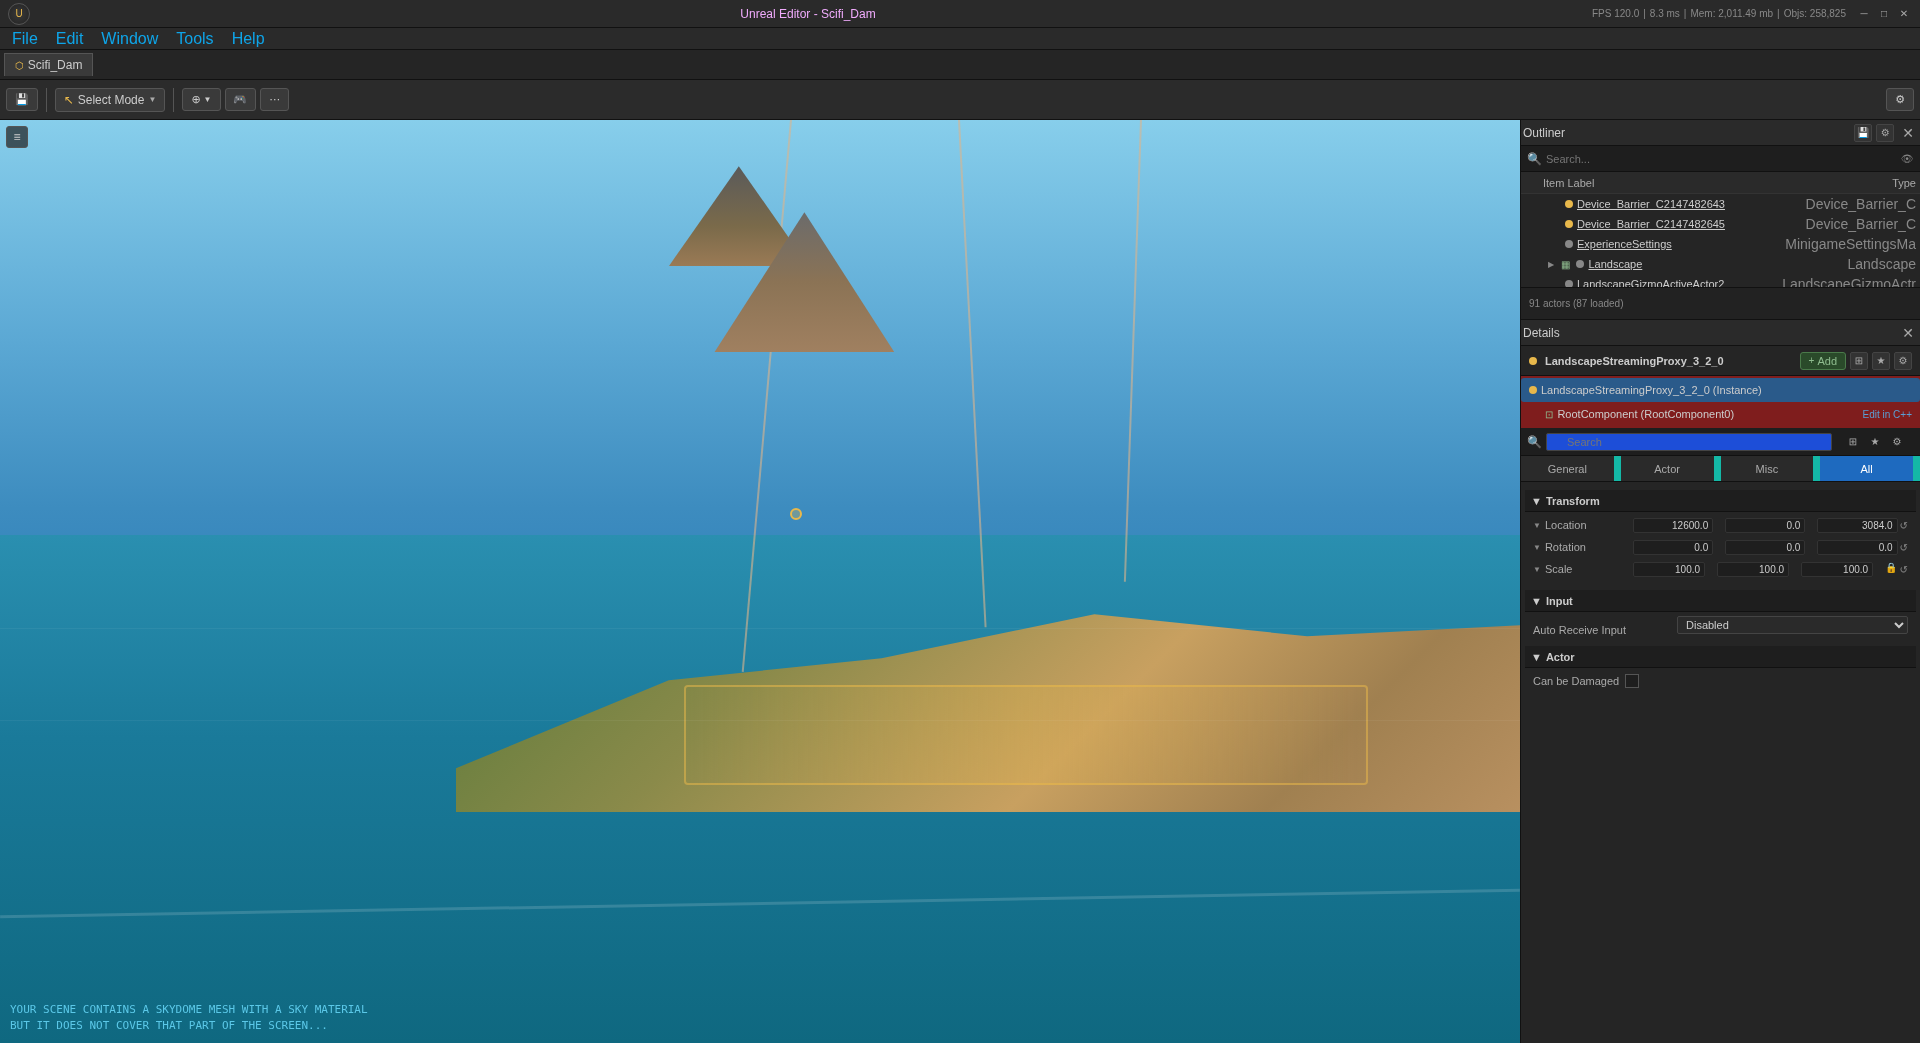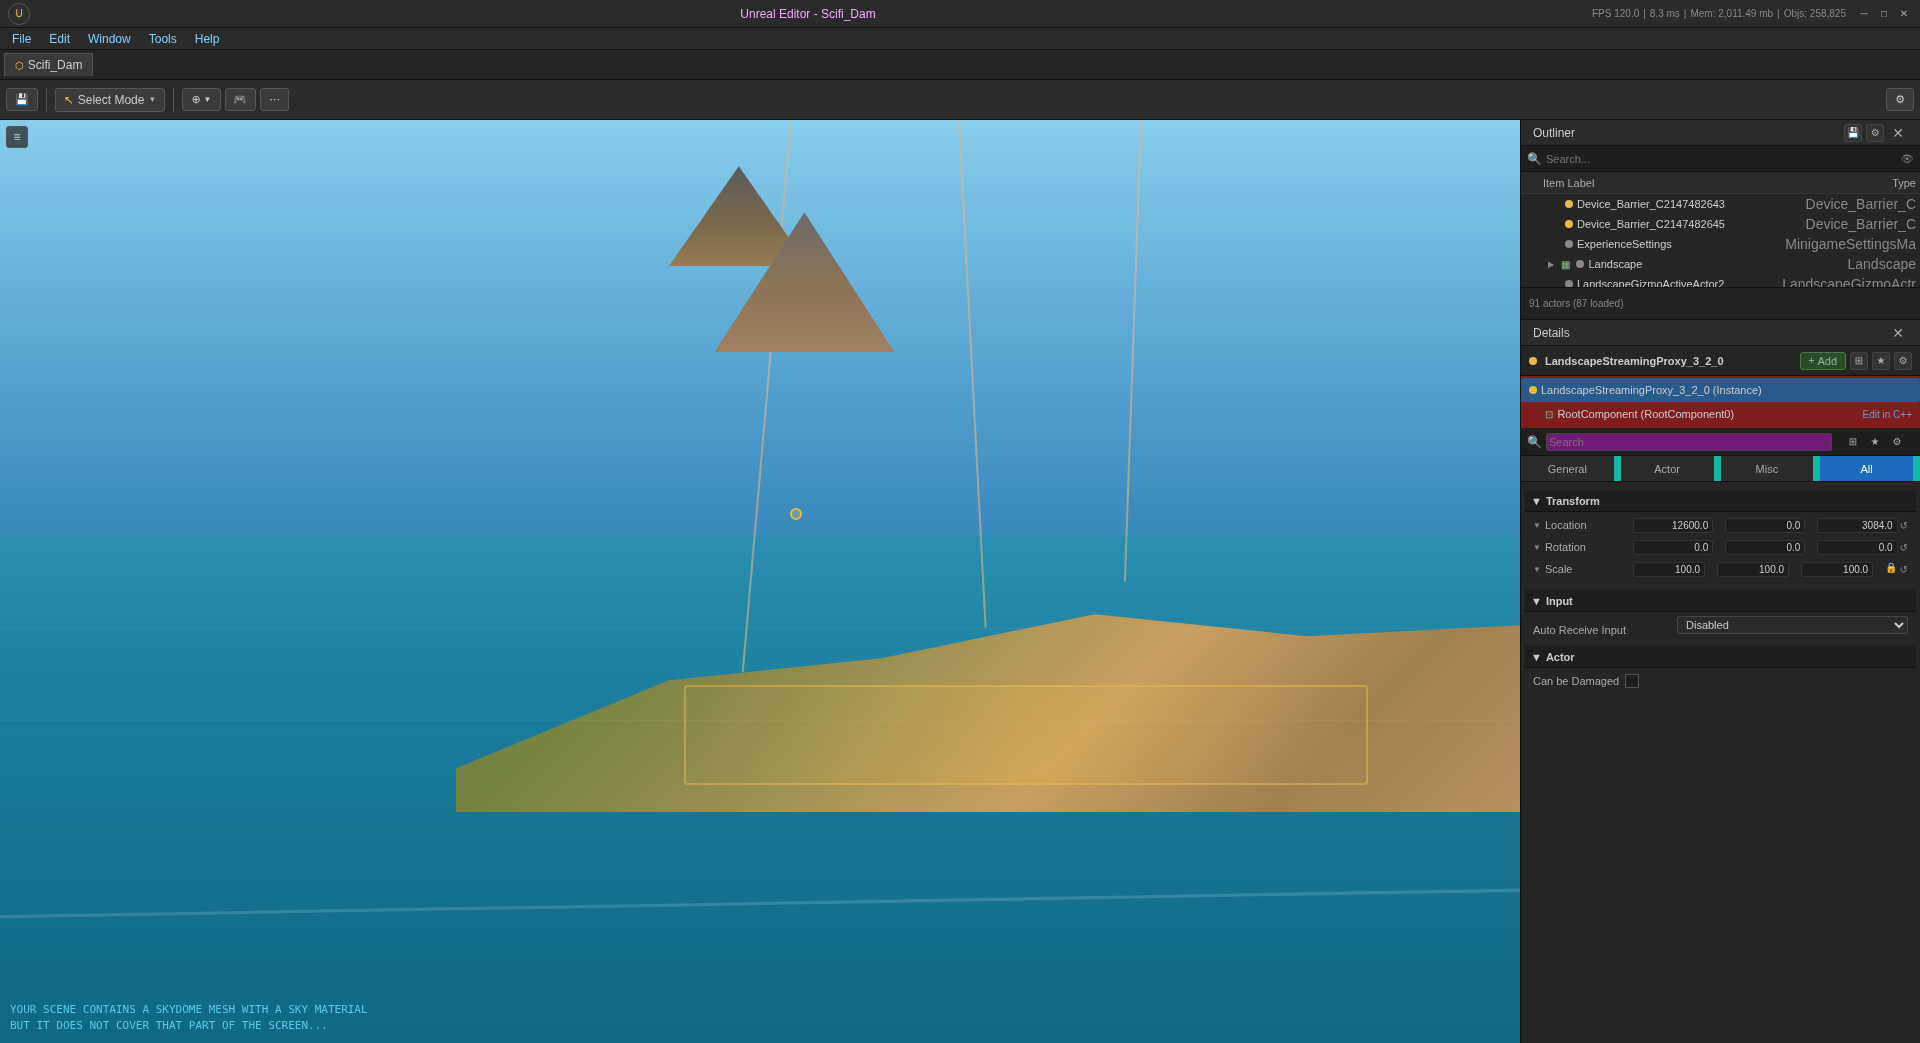--- a/index.html
+++ b/index.html
@@ -8,21 +8,21 @@
     
     #title-bar { display: flex; align-items: center; justify-content: space-between; height: 28px; background: #2a2a2a; padding: 0 8px; border-bottom: 1px solid #111; }
     #title-bar-left { display: flex; align-items: center; gap: 8px; }
     #title-bar-center { color: #f0abfc; font-size: 12px; }
     #title-bar-right { display: flex; gap: 4px; }
     .win-btn { width: 16px; height: 16px; display: flex; align-items: center; justify-content: center; cursor: pointer; color: #aaa; font-size: 10px; }
     .ue-logo { width: 22px; height: 22px; background: radial-gradient(circle, #3a3a3a, #222); border-radius: 50%; display: flex; align-items: center; justify-content: center; font-size: 10px; color: #e8b84b; border: 1px solid #555; }
 
     
     #menu-bar { display: flex; align-items: center; height: 22px; background: #2a2a2a; border-bottom: 1px solid #111; padding: 0 4px; gap: 2px; }
-    .menu-item { padding: 2px 8px; cursor: pointer; color: #7dd3fc; font-size: 12px; }
+    .menu-item { padding: 2px 8px; cursor: pointer; color: #0ea5e9; font-size: 16px; }
 
     
     #tab-bar { display: flex; align-items: center; height: 30px; background: #252525; border-bottom: 1px solid #111; padding: 0 4px; }
     .level-tab { display: flex; align-items: center; gap: 4px; padding: 4px 10px; background: #3a3a3a; border: 1px solid #555; border-bottom: none; color: #ccc; cursor: pointer; font-size: 12px; }
     .level-tab-icon { color: #e8b84b; font-size: 10px; }
 
     
     #toolbar { display: flex; align-items: center; height: 40px; background: #2b2b2b; border-bottom: 1px solid #111; padding: 0 6px; gap: 4px; }
     .toolbar-btn { display: flex; align-items: center; gap: 3px; padding: 4px 8px; background: #3a3a3a; border: 1px solid #555; border-radius: 3px; cursor: pointer; color: #ccc; font-size: 11px; }
     .toolbar-sep { width: 1px; height: 24px; background: #555; margin: 0 4px; }
@@ -49,45 +49,45 @@
     .terrain-main { position: absolute; bottom: 25%; left: 30%; right: 0; height: 220px; background: linear-gradient(135deg, #5a7a3a 0%, #8a8a4a 30%, #c8a060 60%, #a08050 80%, #b89060 100%); clip-path: polygon(0% 80%, 20% 40%, 40% 30%, 60% 10%, 80% 20%, 100% 15%, 100% 100%, 0% 100%); }
     .terrain-highlight { position: absolute; bottom: 28%; left: 45%; right: 10%; height: 100px; background: linear-gradient(90deg, transparent, #e8b84b44, transparent); border: 2px solid #e8b84b88; border-radius: 4px; }
     .water-plane1 { position: absolute; bottom: 15%; left: 0; right: 0; height: 3px; background: rgba(255,255,255,0.15); transform: rotate(-1deg); }
     .grid-line { position: absolute; width: 100%; height: 1px; background: rgba(255,255,255,0.05); }
     .selection-marker { position: absolute; top: 42%; left: 52%; width: 12px; height: 12px; border: 2px solid #e8b84b; border-radius: 50%; background: rgba(232,184,75,0.3); }
     .cable-line { position: absolute; top: 0; width: 2px; background: rgba(220,180,140,0.6); transform-origin: top center; }
 
     
     #right-panel { width: 400px; display: flex; flex-direction: column; background: #252525; border-left: 1px solid #111; }
     #outliner { height: 200px; display: flex; flex-direction: column; border-bottom: 1px solid #111; }
-    .panel-header { display: flex; align-items: center; justify-content: space-between; height: 26px; background: #2a2a2a; padding: 0 12px; border-bottom: 1px solid #111; }
+    .panel-header { display: flex; align-items: center; justify-content: space-between; height: 26px; background: #2a2a2a; padding: 0 2px; border-bottom: 1px solid #111; }
     .panel-header-actions { display: flex; gap: 4px; align-items: center; }
     .panel-action-btn { width: 18px; height: 18px; display: flex; align-items: center; justify-content: center; cursor: pointer; color: #aaa; font-size: 10px; border: 1px solid #444; background: #333; border-radius: 2px; }
     .panel-close-btn { cursor: pointer; color: #aaa; font-size: 14px; padding: 0 4px; }
     .search-bar { display: flex; align-items: center; height: 26px; background: #1e1e1e; padding: 0 6px; border-bottom: 1px solid #111; gap: 4px; }
     .search-bar input { flex: 1; background: transparent; border: none; outline: none; color: #ccc; font-size: 11px; }
     .outliner-header-row { display: flex; align-items: center; height: 22px; background: #2a2a2a; padding: 0 4px; border-bottom: 1px solid #333; font-size: 11px; color: #aaa; gap: 4px; }
     .outliner-list { flex: 1; overflow-y: auto; }
     .outliner-item { display: flex; align-items: center; height: 20px; padding: 0 4px; cursor: pointer; font-size: 11px; gap: 4px; }
     .outliner-dot { width: 8px; height: 8px; border-radius: 50%; background: #888; flex-shrink: 0; }
     .outliner-dot.orange { background: #e8b84b; }
-    .outliner-item-name { flex: 1; overflow: hidden; text-overflow: ellipsis; white-space: nowrap; }
+    .outliner-item-name { flex: 1; overflow: hidden; text-overflow: ellipsis; white-space: nowrap; text-decoration: underline; }
     .outliner-item-type { color: #888; font-size: 14px; white-space: nowrap; }
     .outliner-indent { width: 16px; flex-shrink: 0; }
     .outliner-status { padding: 10px 8px; font-size: 10px; color: #888; background: #222; border-top: 1px solid #111; }
     .expand-btn { color: #888; font-size: 8px; cursor: pointer; width: 12px; text-align: center; }
     .eye-icon { color: #888; font-size: 10px; width: 14px; text-align: center; }
 
     
     #details-panel { flex: 1; display: flex; flex-direction: column; overflow: hidden; }
     .details-content { flex: 1; overflow-y: auto; padding: 4px; }
     .details-item { display: flex; align-items: center; height: 24px; padding: 0 8px; cursor: pointer; font-size: 11px; border-radius: 3px; gap: 4px; }
     .details-item.selected { background: #2a5a8a; }
     .details-search { display: flex; align-items: center; height: 28px; padding: 0 6px; background: #1e1e1e; border-bottom: 1px solid #111; gap: 4px; }
-    .details-search input { flex: 1; background: #701a75; border: 1px solid #444; border-radius: 2px; padding: 2px 2px; outline: none; color: #ccc; font-size: 11px; }
+    .details-search input { flex: 1; background: #1d4ed8; border: 1px solid #444; border-radius: 2px; padding: 2px 20px; outline: none; color: #ccc; font-size: 11px; }
     .details-tabs { display: flex; height: 26px; background: #2a2a2a; border-bottom: 1px solid #111; }
     .details-tab { flex: 1; display: flex; align-items: center; justify-content: center; cursor: pointer; font-size: 11px; color: #aaa; border-right: 7px solid #14b8a6; }
     .details-tab.active { background: #1e6abf; color: white; }
     .tab-icons { display: flex; gap: 4px; padding: 0 8px; align-items: center; }
     .tab-icon-btn { width: 18px; height: 18px; display: flex; align-items: center; justify-content: center; cursor: pointer; color: #aaa; font-size: 10px; }
 
     .transform-section { padding: 4px 0; }
     .section-header { display: flex; align-items: center; height: 22px; padding: 0 6px; background: #1e1e1e; border-bottom: 1px solid #111; cursor: pointer; font-size: 11px; font-weight: bold; gap: 4px; }
     .section-content { padding: 2px 0; }
     .prop-row { display: flex; align-items: center; height: 22px; padding: 0 8px; font-size: 11px; }

